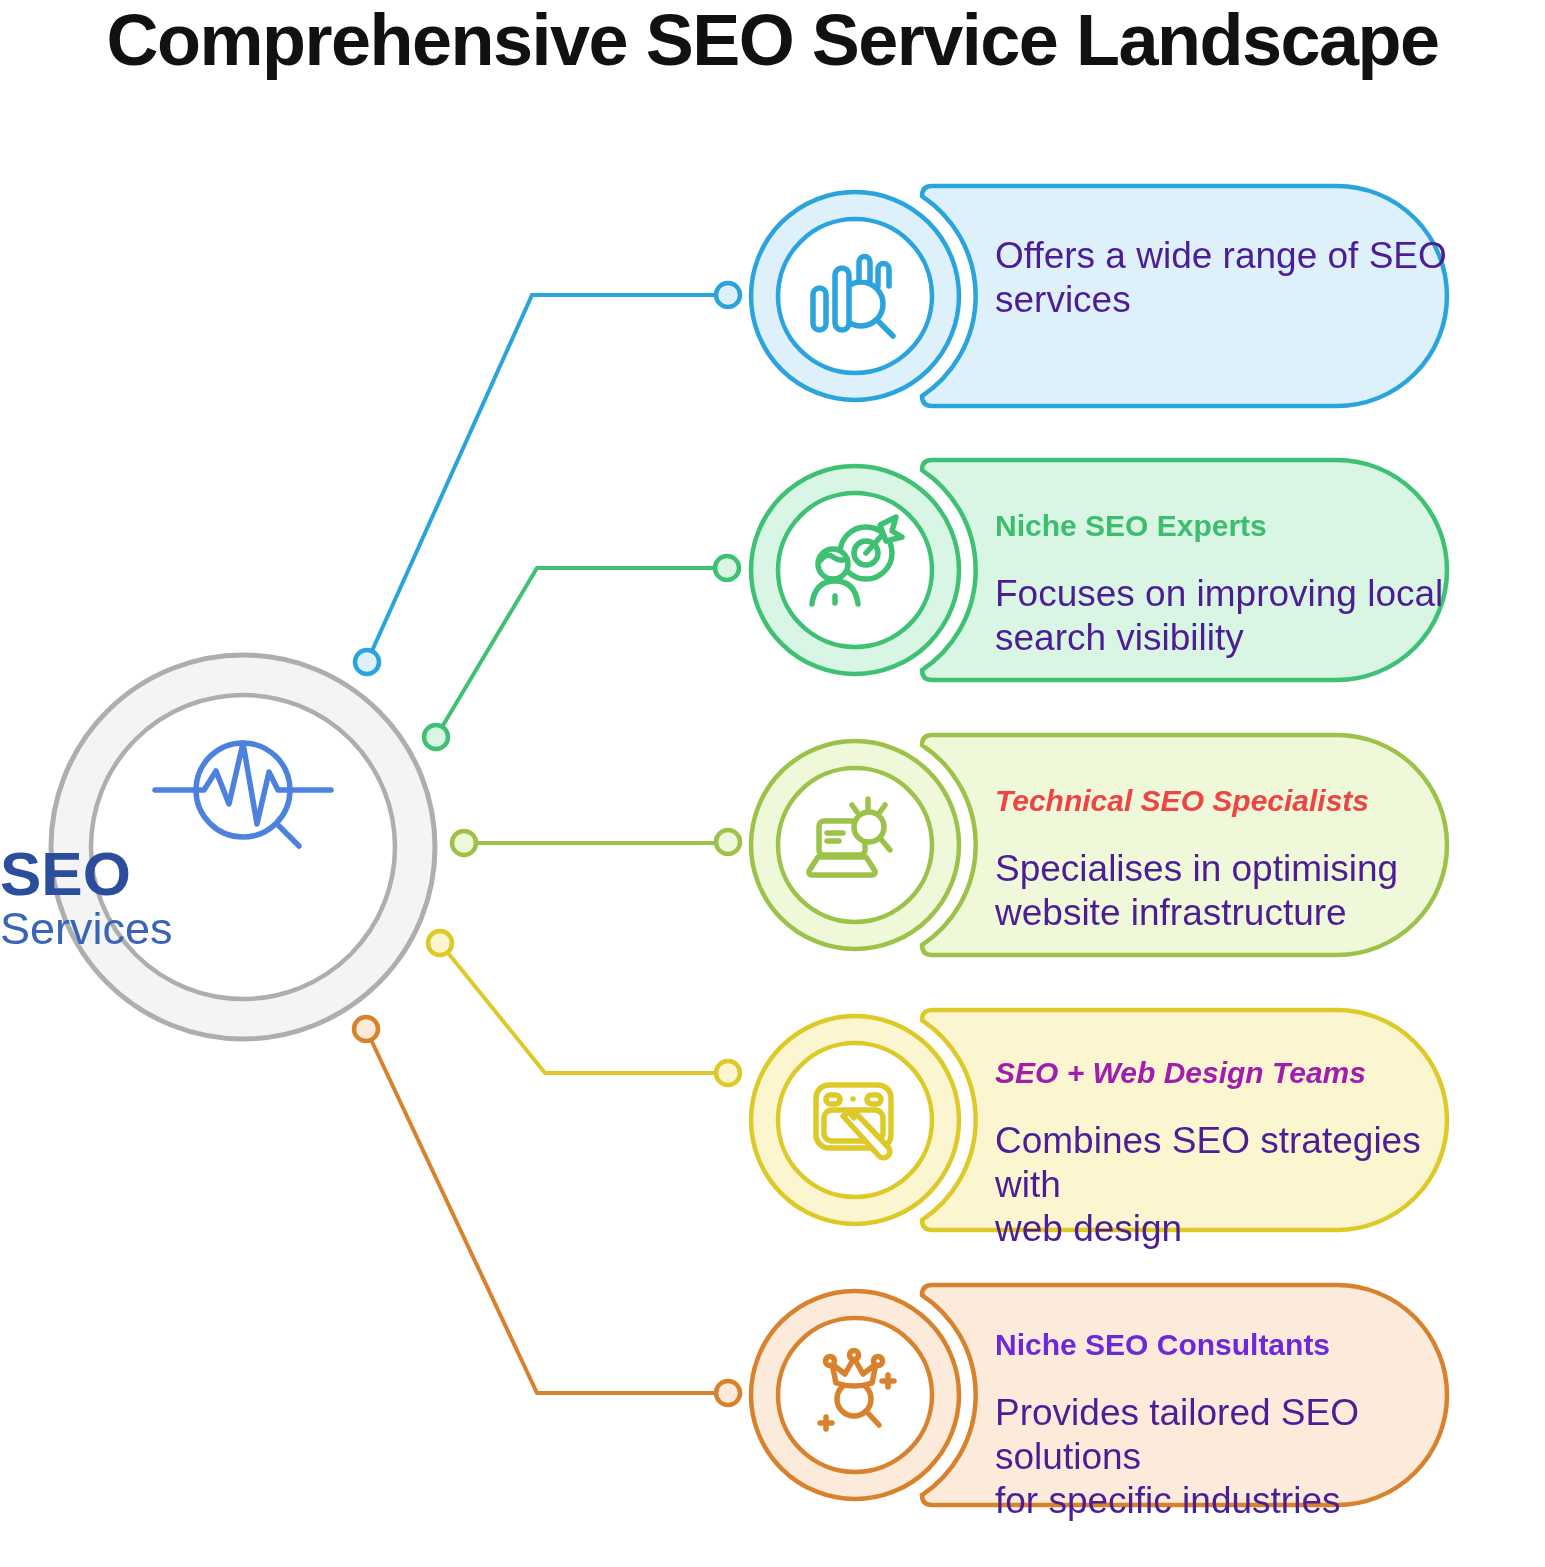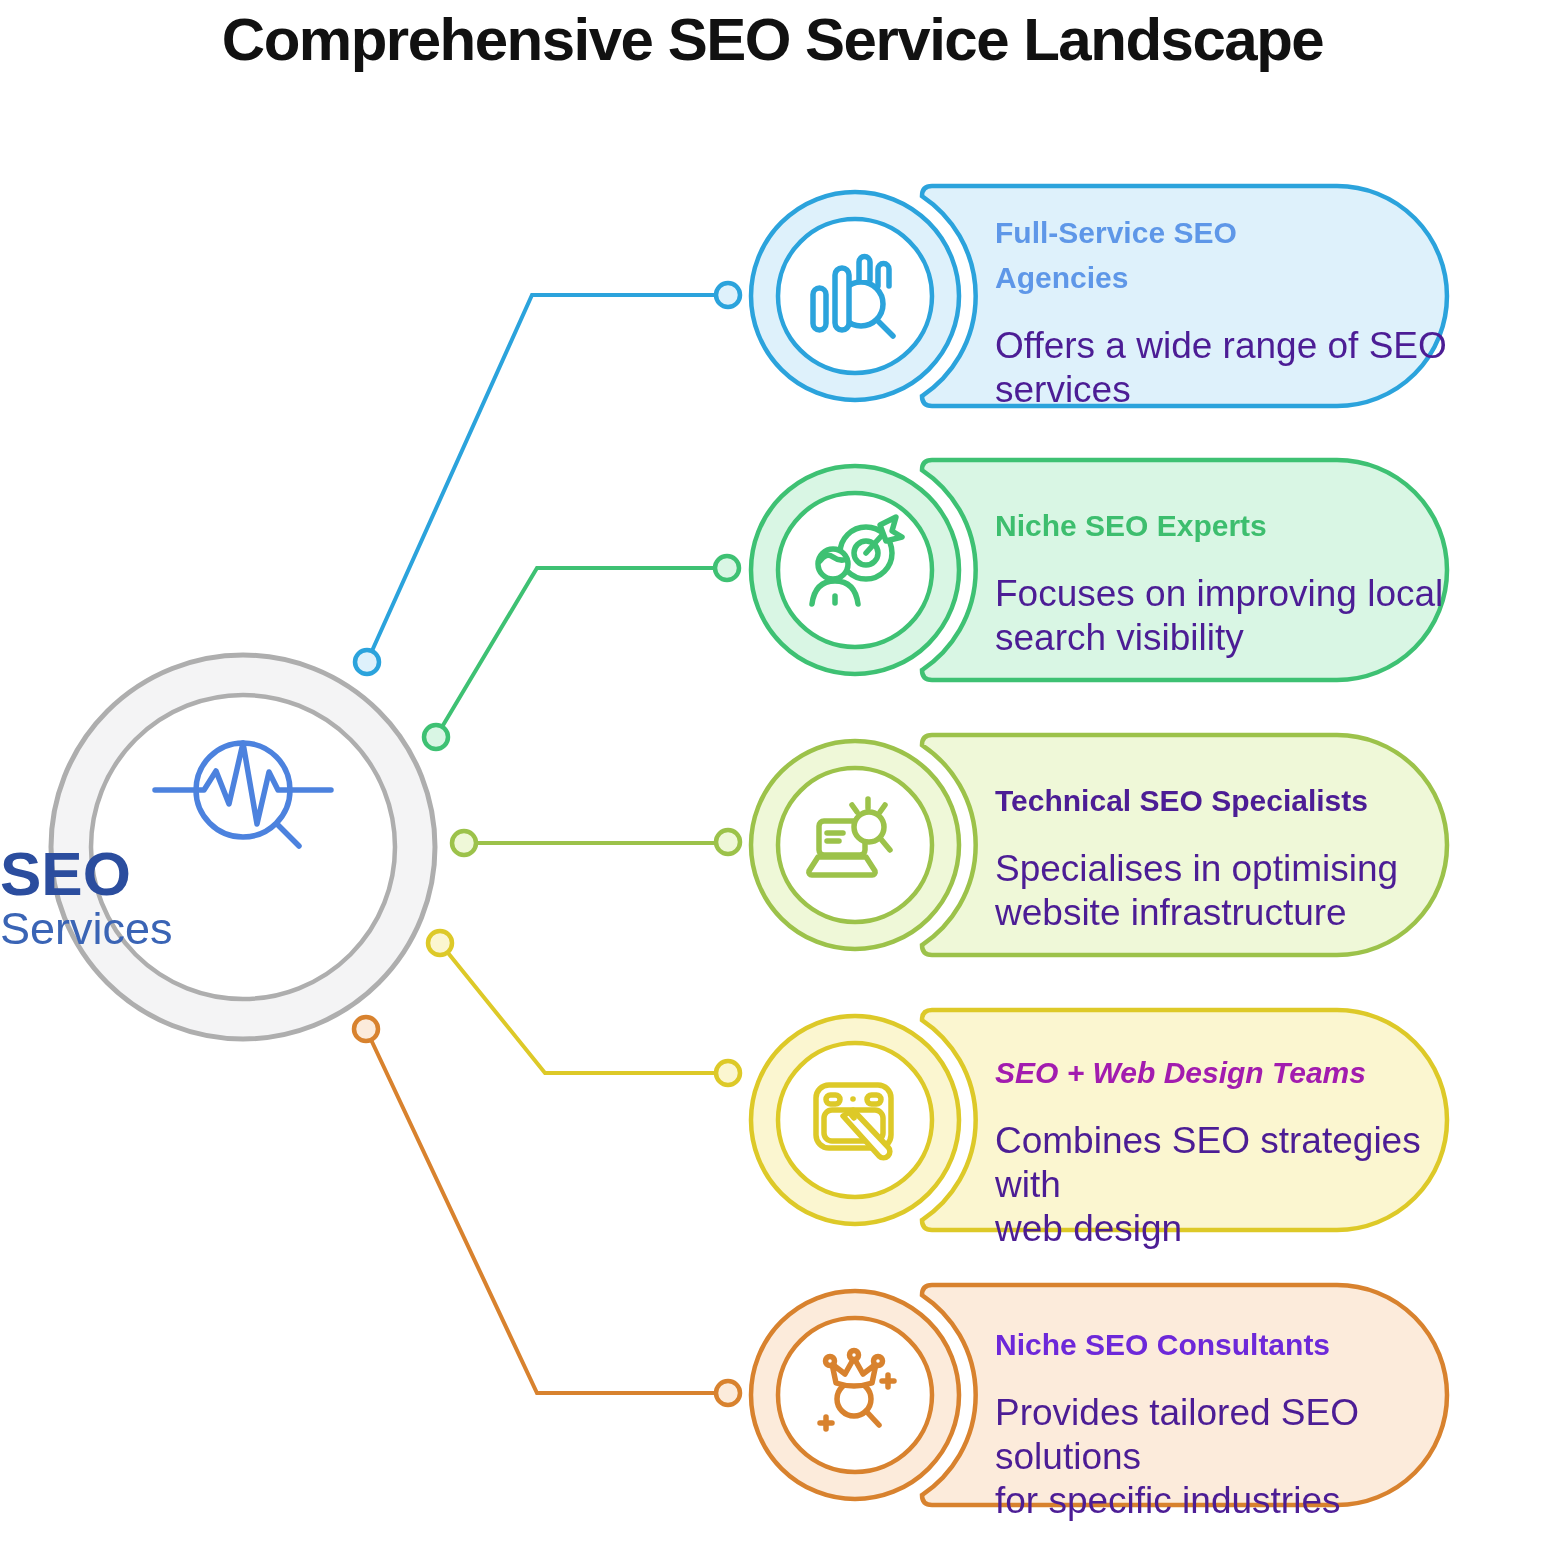--- a/index.html
+++ b/index.html
@@ -6,21 +6,21 @@
   .page{
     position:relative;
     width:1545px;height:1567px;
     background:#ffffff;
     font-family:"Liberation Sans","DejaVu Sans",sans-serif;
     overflow:hidden;
   }
   .title{
     position:absolute;top:2px;left:0;width:1545px;
     margin:0;text-align:center;
-    font-size:60px;line-height:76px;font-weight:bold;letter-spacing:-1.5px;
+    font-size:72px;line-height:76px;font-weight:bold;letter-spacing:-1.5px;
     color:#111111;
   }
   svg.scene{position:absolute;top:0;left:0;}
   .center-title{
     position:absolute;left:0;top:843px;width:300px;
     font-size:62px;font-weight:bold;color:#2B4D9E;line-height:1;
   }
   .center-sub{
     position:absolute;left:0;top:906px;width:300px;
     font-size:45px;font-weight:normal;color:#3A64B5;line-height:1;
@@ -29,21 +29,21 @@
   .branch-text h2{
     margin:0;font-size:30px;line-height:45px;font-weight:bold;
     white-space:pre-line;
   }
   .branch-text p{
     margin:24px 0 0 0;font-size:37px;line-height:44px;color:#4c1d95;
     white-space:pre-line;
   }
   .b1{top:210px;} .b1 h2{color:#5E97E8;}
   .b2{top:503px;} .b2 h2{color:#3DBE6E;}
-  .b3{top:778px;} .b3 h2{color:#4c1d95;}
+  .b3{top:778px;} .b3 h2{color:#ef4444;font-style:italic;}
   .b4{top:1050px;} .b4 h2{color:#a21caf;font-style:italic;}
   .b5{top:1322px;} .b5 h2{color:#6d28d9;}
 </style>
 </head>
 <body>
 
 <div class="page">
 
   <h1 class="title">Comprehensive SEO Service Landscape</h1>
 
@@ -155,22 +155,20 @@
         <path d="M25 88 H37 M31 82 V94"></path>
         <path d="M87 46 H99 M93 40 V52"></path>
       </g>
     </g>
   </svg>
 
   <div class="center-title">SEO</div>
   <div class="center-sub">Services</div>
 
   <div class="branch-text b1">
-    <h2>Full-Service SEO
-Agencies</h2>
     <p>Offers a wide range of SEO
 services</p>
   </div>
   <div class="branch-text b2">
     <h2>Niche SEO Experts</h2>
     <p>Focuses on improving local
 search visibility</p>
   </div>
   <div class="branch-text b3">
     <h2>Technical SEO Specialists</h2>

